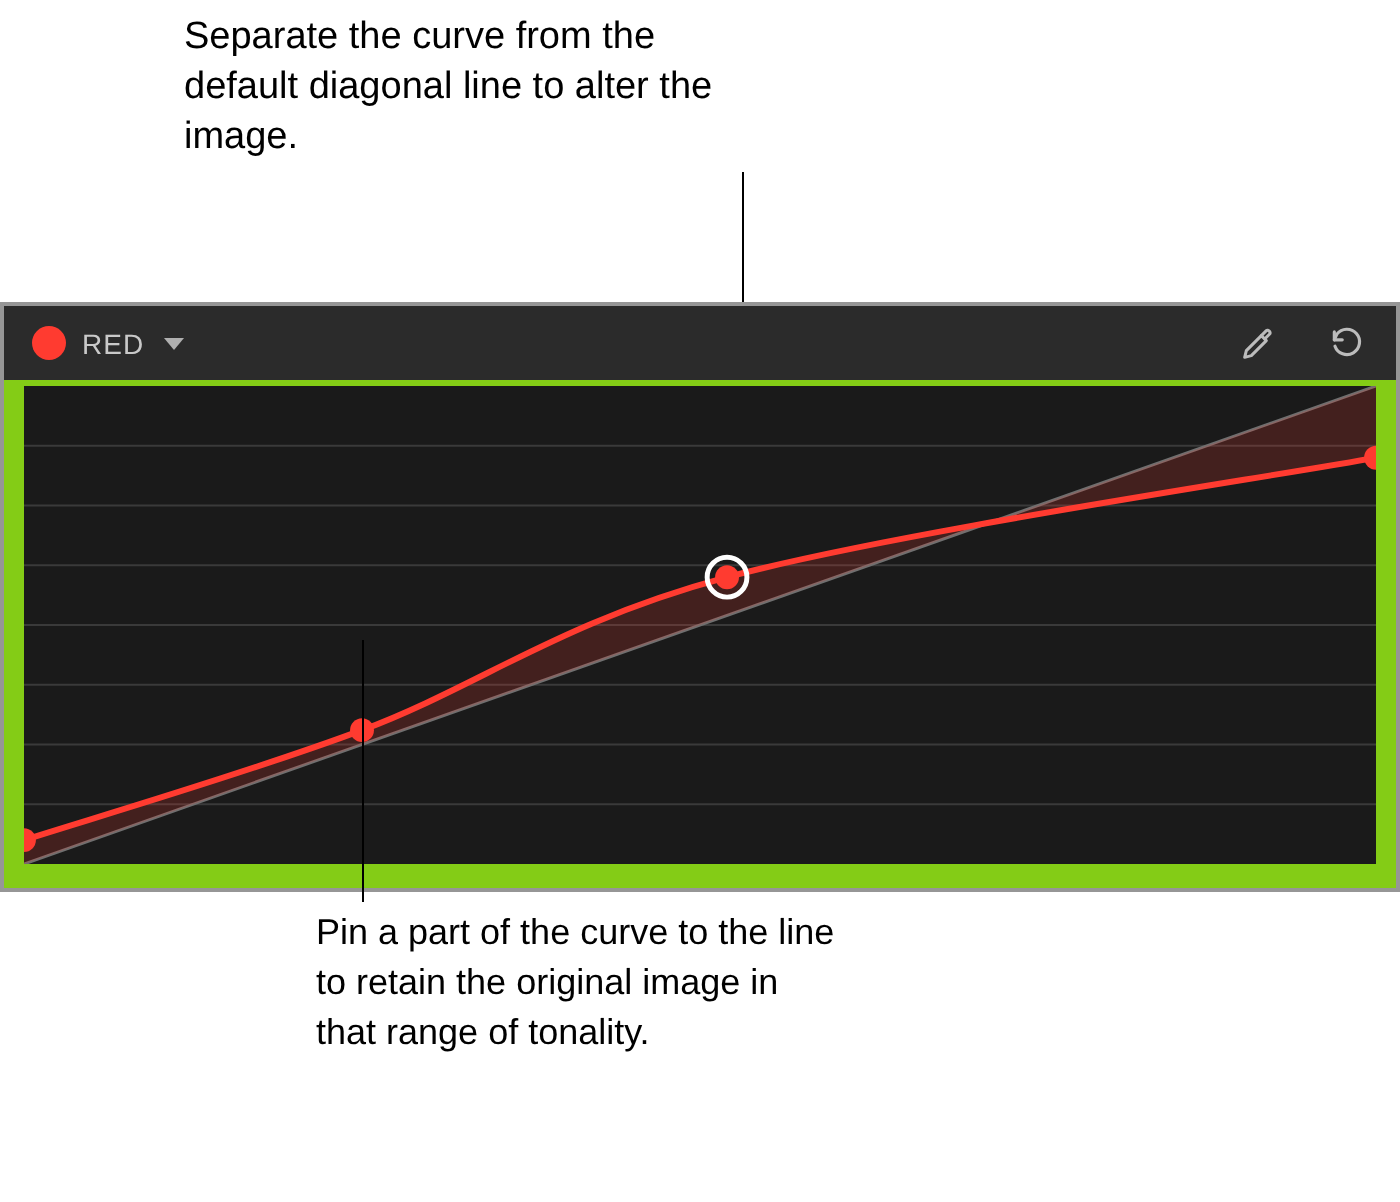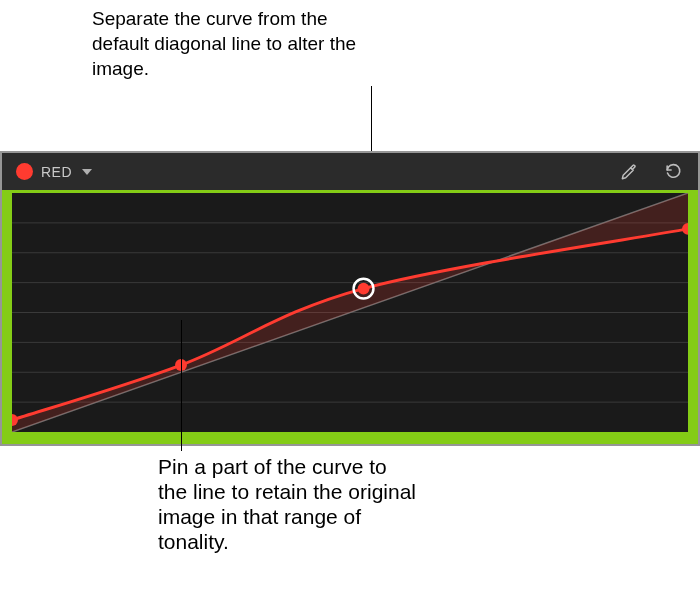--- a/index.html
+++ b/index.html
@@ -94,21 +94,21 @@
   }
   .curve-area svg { position: absolute; inset: 0; width: 100%; height: 100%; }
 
   
   .annotation-bottom {
     position: absolute;
     top: 454px;
     left: 158px;
     width: 260px;
     text-align: left;
-    font-size: 21px;
+    font-size: 18px;
     line-height: 25px;
     color: #000;
   }
   .leader-bottom {
     position: absolute;
     left: 181px;
     top: 320px;
     width: 1px;
     height: 131px;
     background: #000;

